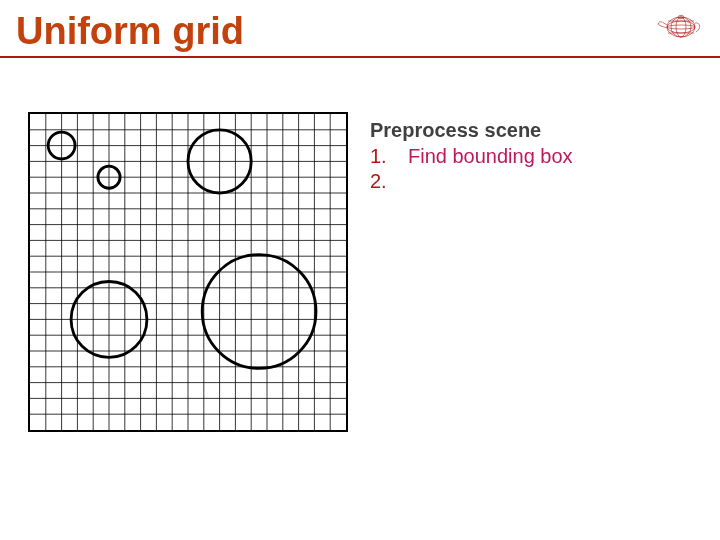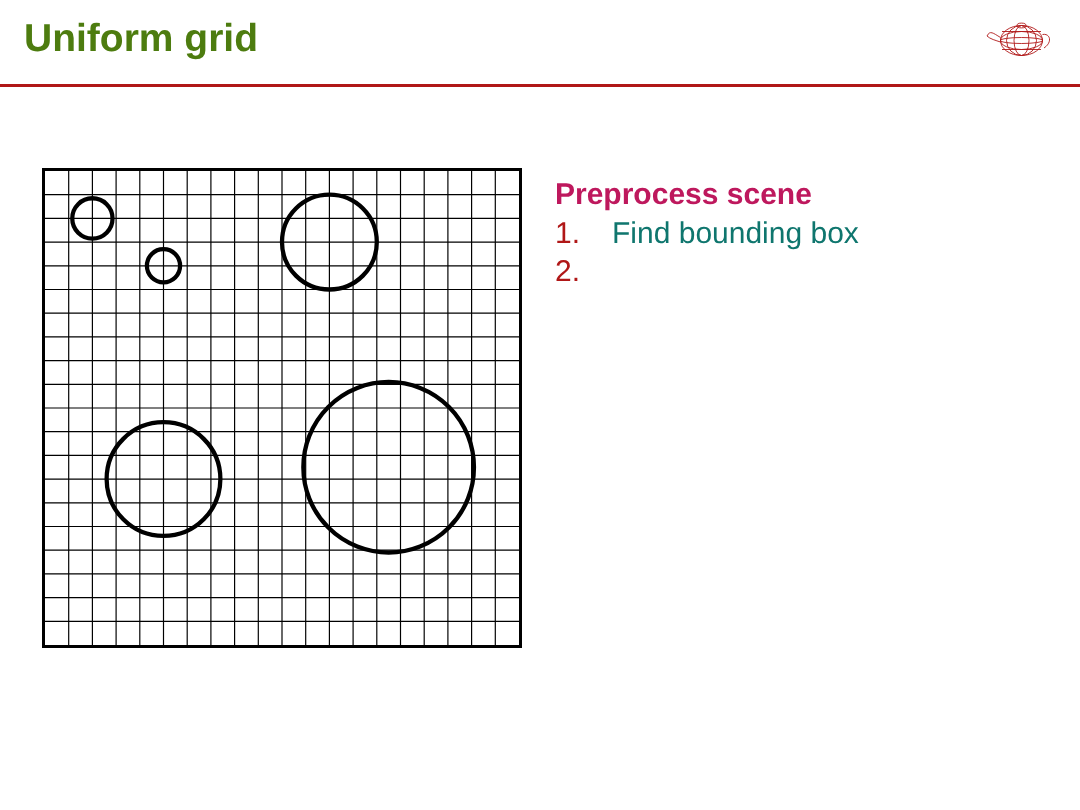--- a/index.html
+++ b/index.html
@@ -14,23 +14,23 @@
   .slide {
     position: relative;
     width: 720px;
     height: 540px;
     background: #ffffff;
   }
   .title {
     position: absolute;
     left: 16px;
     top: 10px;
-    font-size: 26px;
+    font-size: 38px;
     font-weight: bold;
-    color: #4d7c0f;
+    color: #c2410c;
   }
   .logo {
     position: absolute;
     right: 18px;
     top: 10px;
     width: 46px;
     height: 30px;
   }
   .rule {
     position: absolute;
@@ -58,36 +58,36 @@
     position: absolute;
     left: 370px;
     top: 118px;
     width: 330px;
     font-size: 20px;
     line-height: 1.28;
     color: #000000;
   }
   .heading {
     font-weight: bold;
-    color: #be185d;
+    color: #404040;
   }
   .olist {
     margin: 0;
     padding: 0;
   }
   .olist .row {
     display: flex;
     gap: 16px;
   }
   .olist .num {
     color: #b01717;
     min-width: 22px;
   }
   .olist .txt {
-    color: #0f766e;
+    color: #be185d;
   }
 </style>
 </head>
 <body>
 
 <div class="slide">
 
   <div class="title">Uniform grid</div>
 
   <div class="logo">

